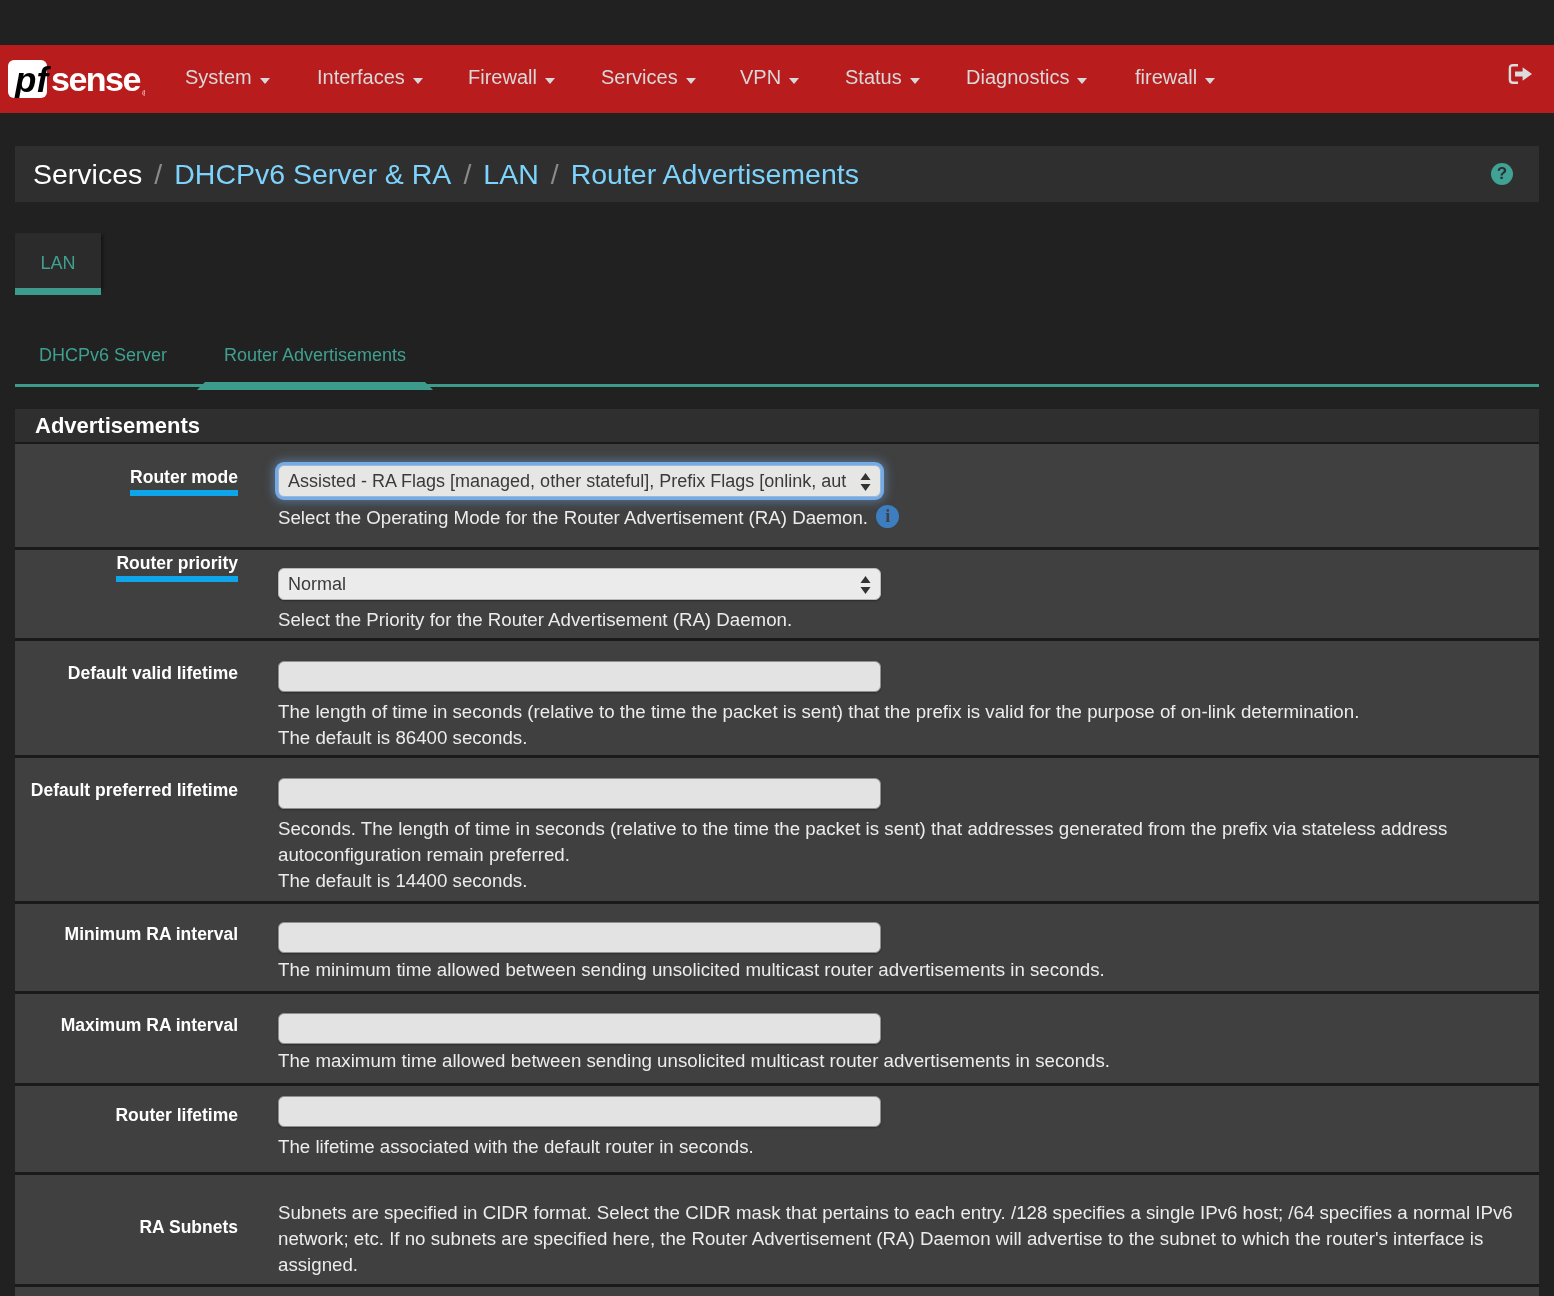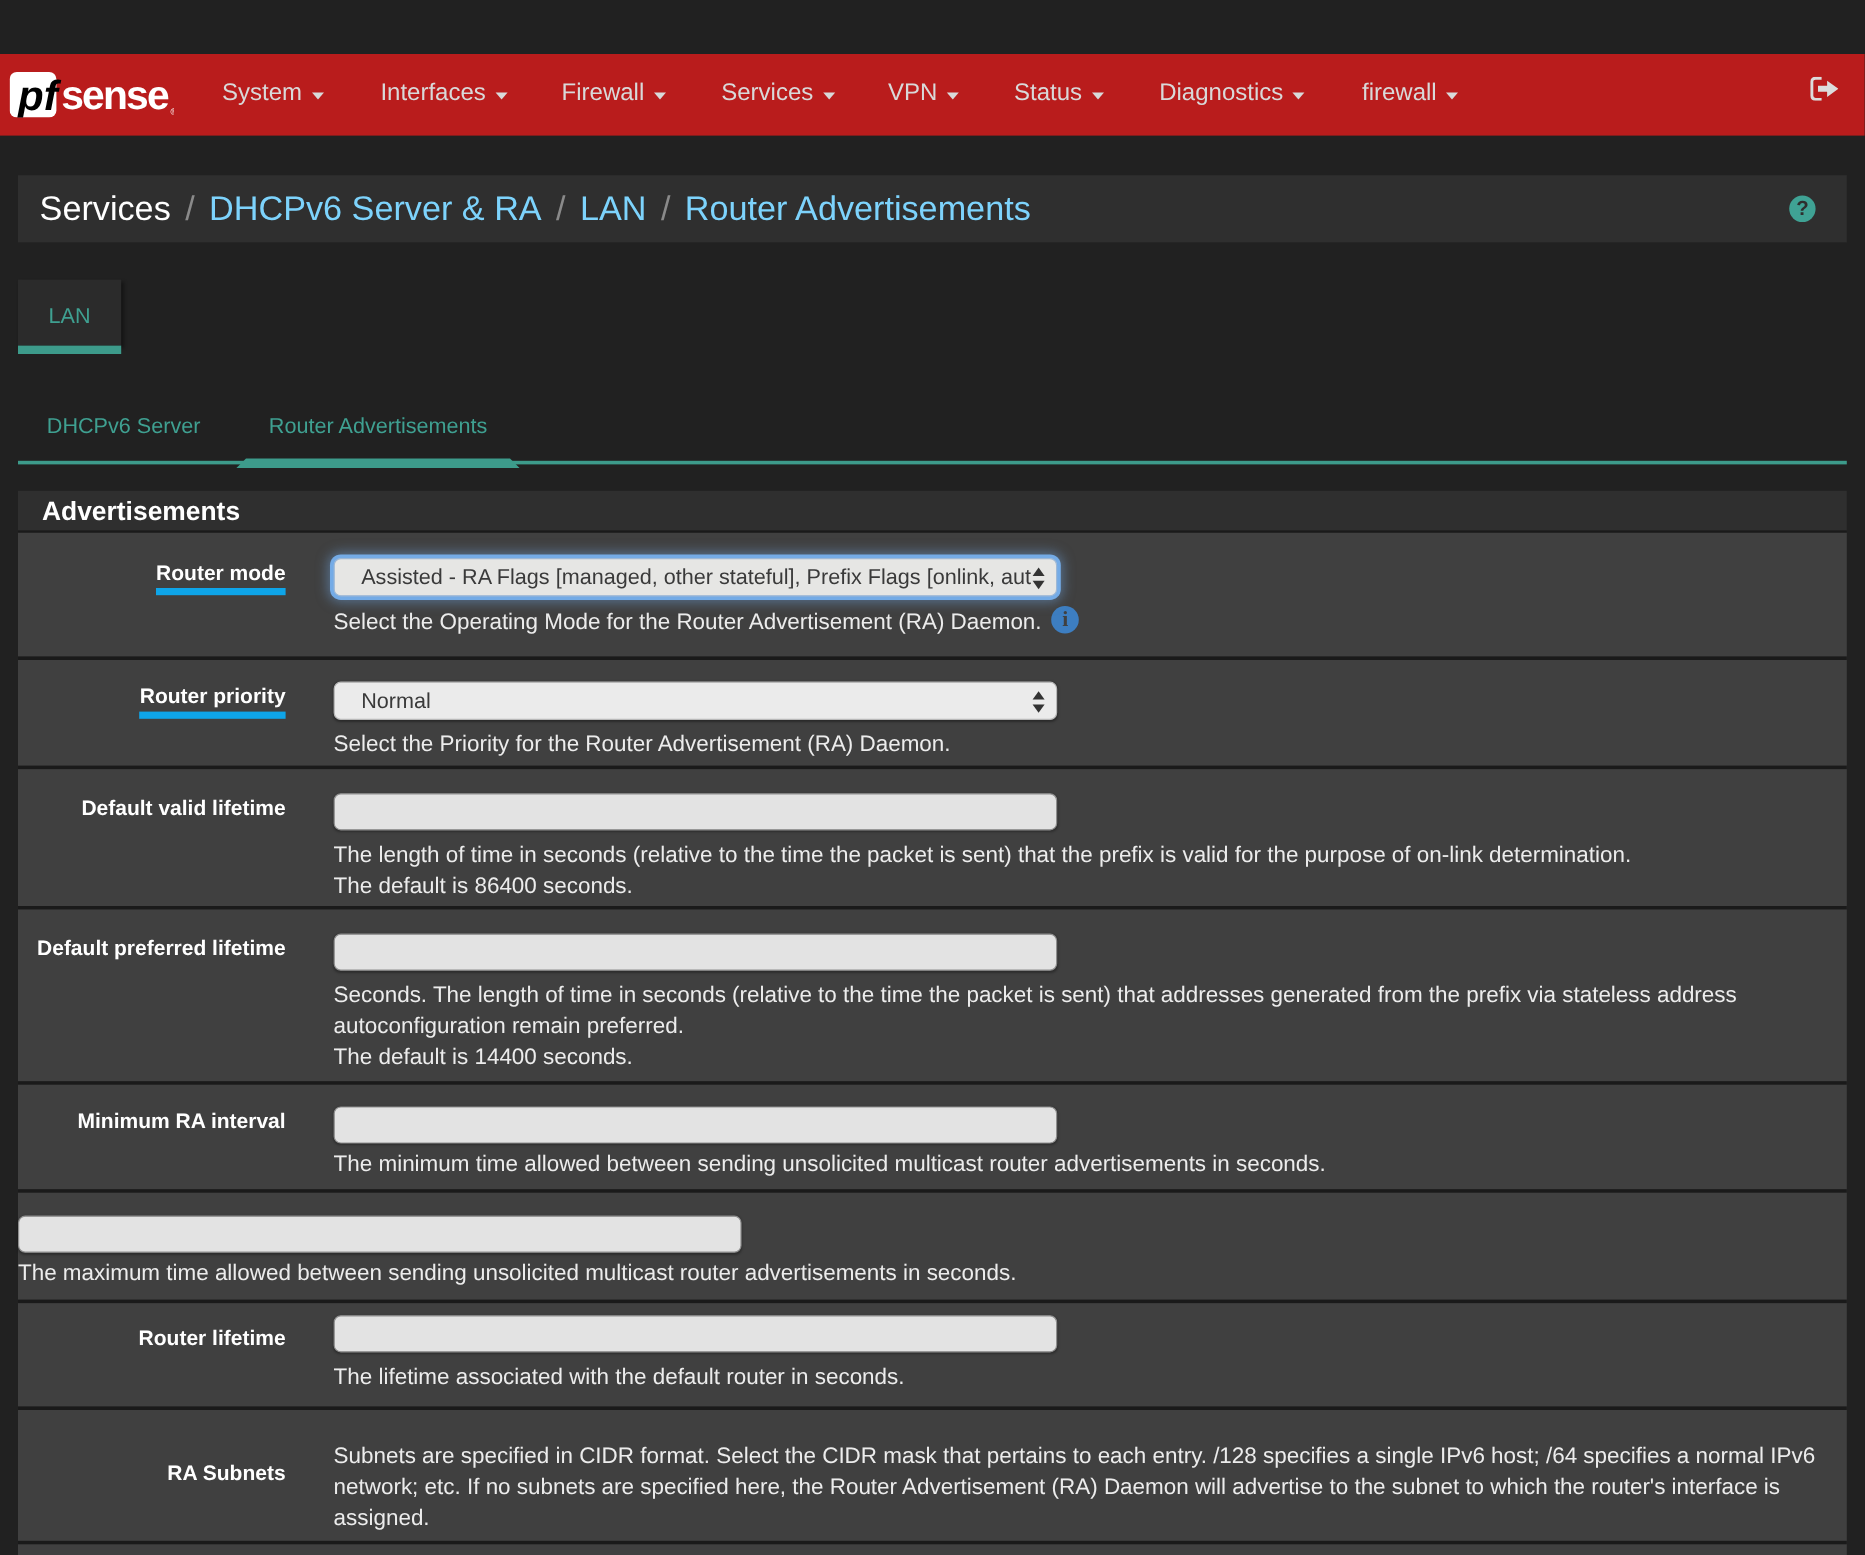--- a/index.html
+++ b/index.html
@@ -42,21 +42,21 @@
 .fg { background:#404040; border-bottom:3px solid #1a1a1a; display:flex; }
 .lblcol { width:263px; flex:0 0 263px; text-align:right; padding-right:40px; }
 .lbl { color:#fff; font-size:17.5px; font-weight:bold; line-height:26px; display:inline-block; }
 .lbl.u { border-bottom:6px solid #0ea5e9; }
 .ctlcol { flex:1; padding-right:15px; }
 .desc { color:#ececec; font-size:18.7px; line-height:26px; }
 .inp { width:603px; height:31px; background:#e3e3e3; border:1px solid #8f8f8f; border-radius:6px;
   box-shadow:0 1px 2px rgba(0,0,0,0.3); }
 .sel { width:603px; height:32px; background:#ebebeb; border:1px solid #b9b9b9; border-radius:6px;
   box-shadow:0 1px 2px rgba(0,0,0,0.35);
-  color:#3a3a3a; font-size:18px; line-height:30px; padding-left:22px; position:relative;
+  color:#3a3a3a; font-size:18px; line-height:30px; padding-left:9px; position:relative;
   white-space:nowrap; overflow:hidden; }
 .sel .stp { position:absolute; right:8px; top:5px; }
 .sel.focus { background:#e6e6e4; border:1px solid #9db8d6;
   box-shadow:0 0 0 3px #74abe6, 0 0 10px 5px rgba(110,160,215,0.5); }
 .infoicon { display:inline-block; width:23px; height:23px; border-radius:50%;
   background:#3d7ec1; color:#404040; text-align:center; line-height:23px;
   font-size:18px; font-weight:bold; font-family:"Liberation Serif",serif; vertical-align:2px; margin-left:3px;}
 </style>
 </head>
 <body>
@@ -105,21 +105,21 @@
         <span class="stp"><svg width="13" height="20">
               <path d="M6.5 1 L11.5 8 H1.5 Z" fill="#333"></path>
               <path d="M6.5 19 L11.5 12 H1.5 Z" fill="#333"></path>
             </svg></span>
       </div>
       <div class="desc" style="margin-top:8px;">Select the Operating Mode for the Router Advertisement (RA) Daemon. <span class="infoicon">i</span></div>
     </div>
   </div>
 
   <div class="fg" style="height:91px;">
-    <div class="lblcol" style="padding-top:17px;"><span class="lbl u">Router priority</span></div>
+    <div class="lblcol" style=""><span class="lbl u">Router priority</span></div>
     <div class="ctlcol" style="padding-top:18px;">
       <div class="sel">Normal
         <span class="stp"><svg width="13" height="20">
               <path d="M6.5 1 L11.5 8 H1.5 Z" fill="#333"></path>
               <path d="M6.5 19 L11.5 12 H1.5 Z" fill="#333"></path>
             </svg></span>
       </div>
       <div class="desc" style="margin-top:7px;">Select the Priority for the Router Advertisement (RA) Daemon.</div>
     </div>
   </div>
@@ -142,20 +142,21 @@
 
   <div class="fg" style="height:90px;">
     <div class="lblcol" style="padding-top:17px;"><span class="lbl">Minimum RA interval</span></div>
     <div class="ctlcol" style="padding-top:18px;">
       <div class="inp"></div>
       <div class="desc" style="margin-top:4px;">The minimum time allowed between sending unsolicited multicast router advertisements in seconds.</div>
     </div>
   </div>
 
   <div class="fg" style="height:92px;">
+    <div class="lblcol" style="padding-top:18px;"><span class="lbl">Maximum RA interval</span></div>
     <div class="ctlcol" style="padding-top:19px;">
       <div class="inp"></div>
       <div class="desc" style="margin-top:4px;">The maximum time allowed between sending unsolicited multicast router advertisements in seconds.</div>
     </div>
   </div>
 
   <div class="fg" style="height:89px;">
     <div class="lblcol" style="padding-top:16px;"><span class="lbl">Router lifetime</span></div>
     <div class="ctlcol" style="padding-top:10px;">
       <div class="inp"></div>

